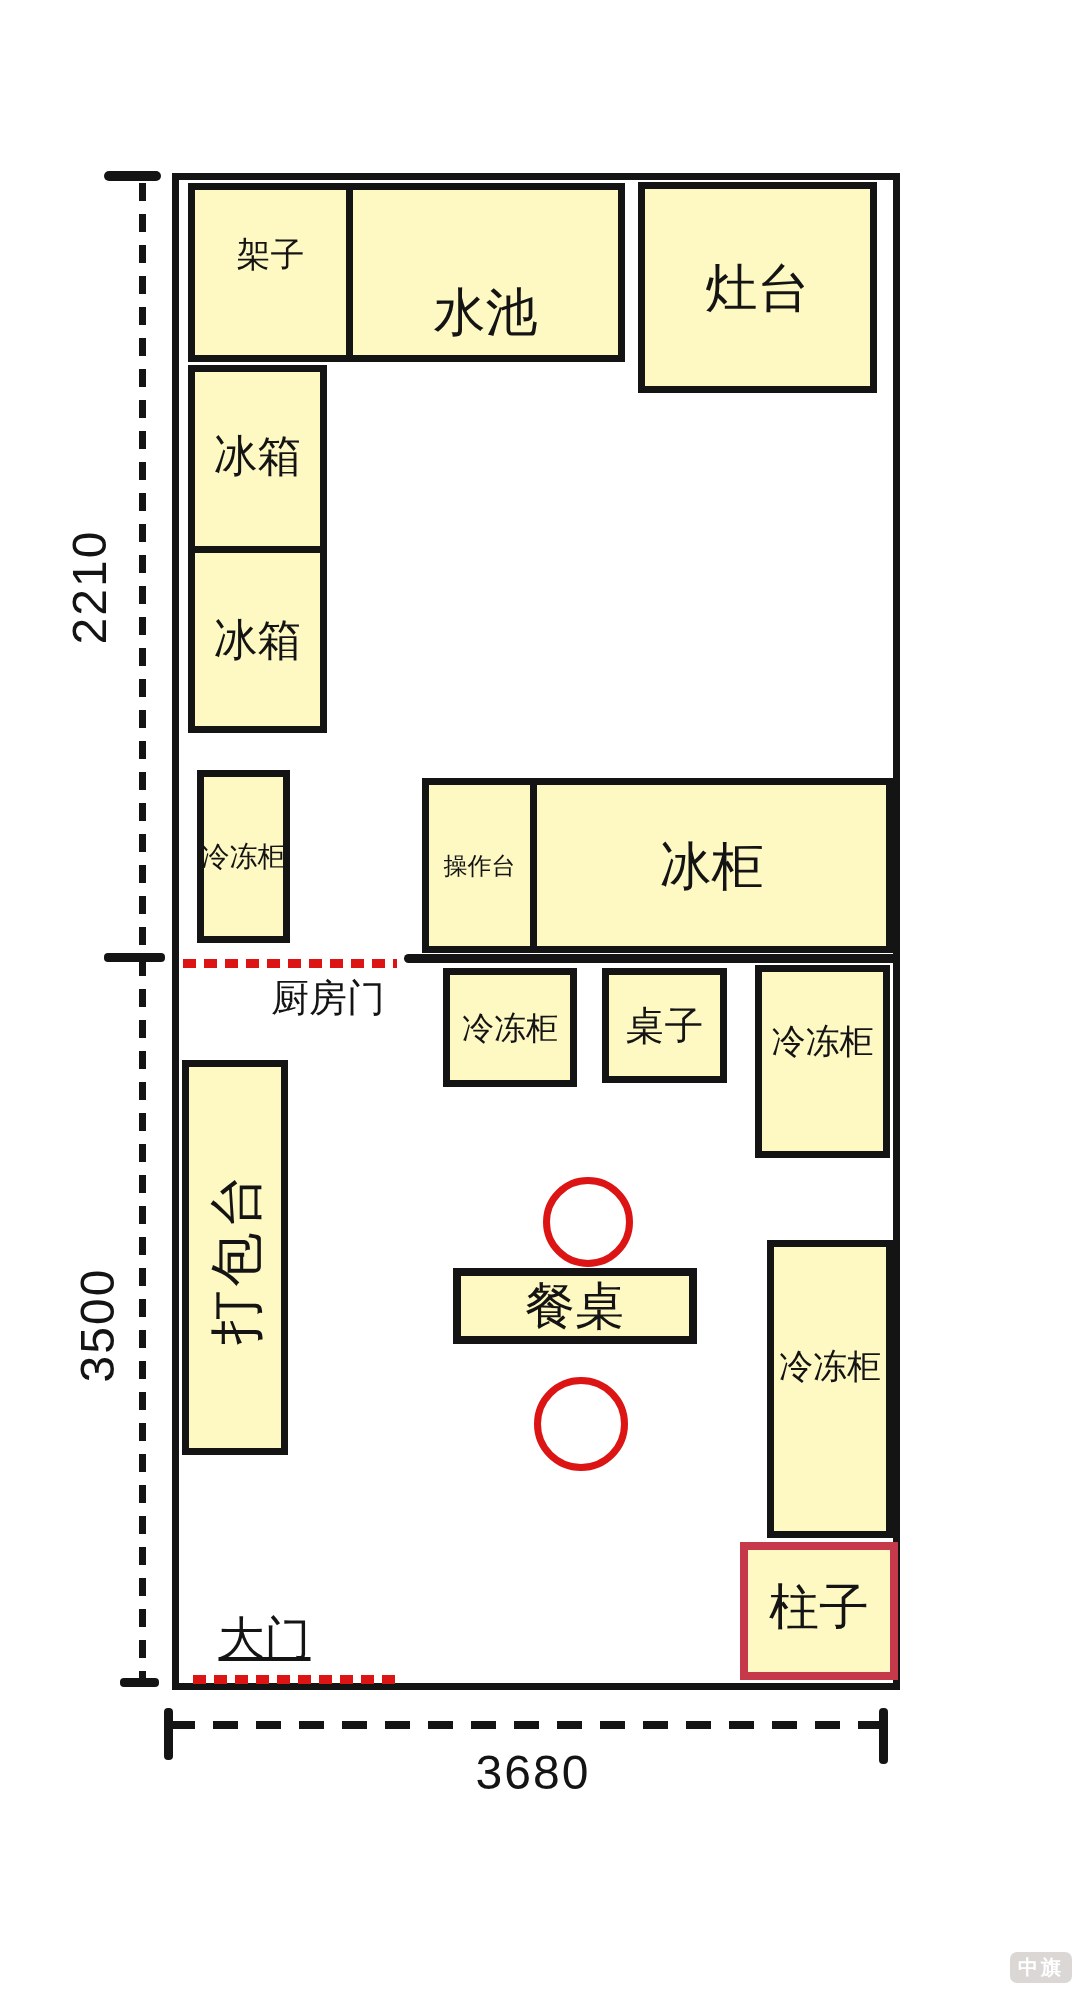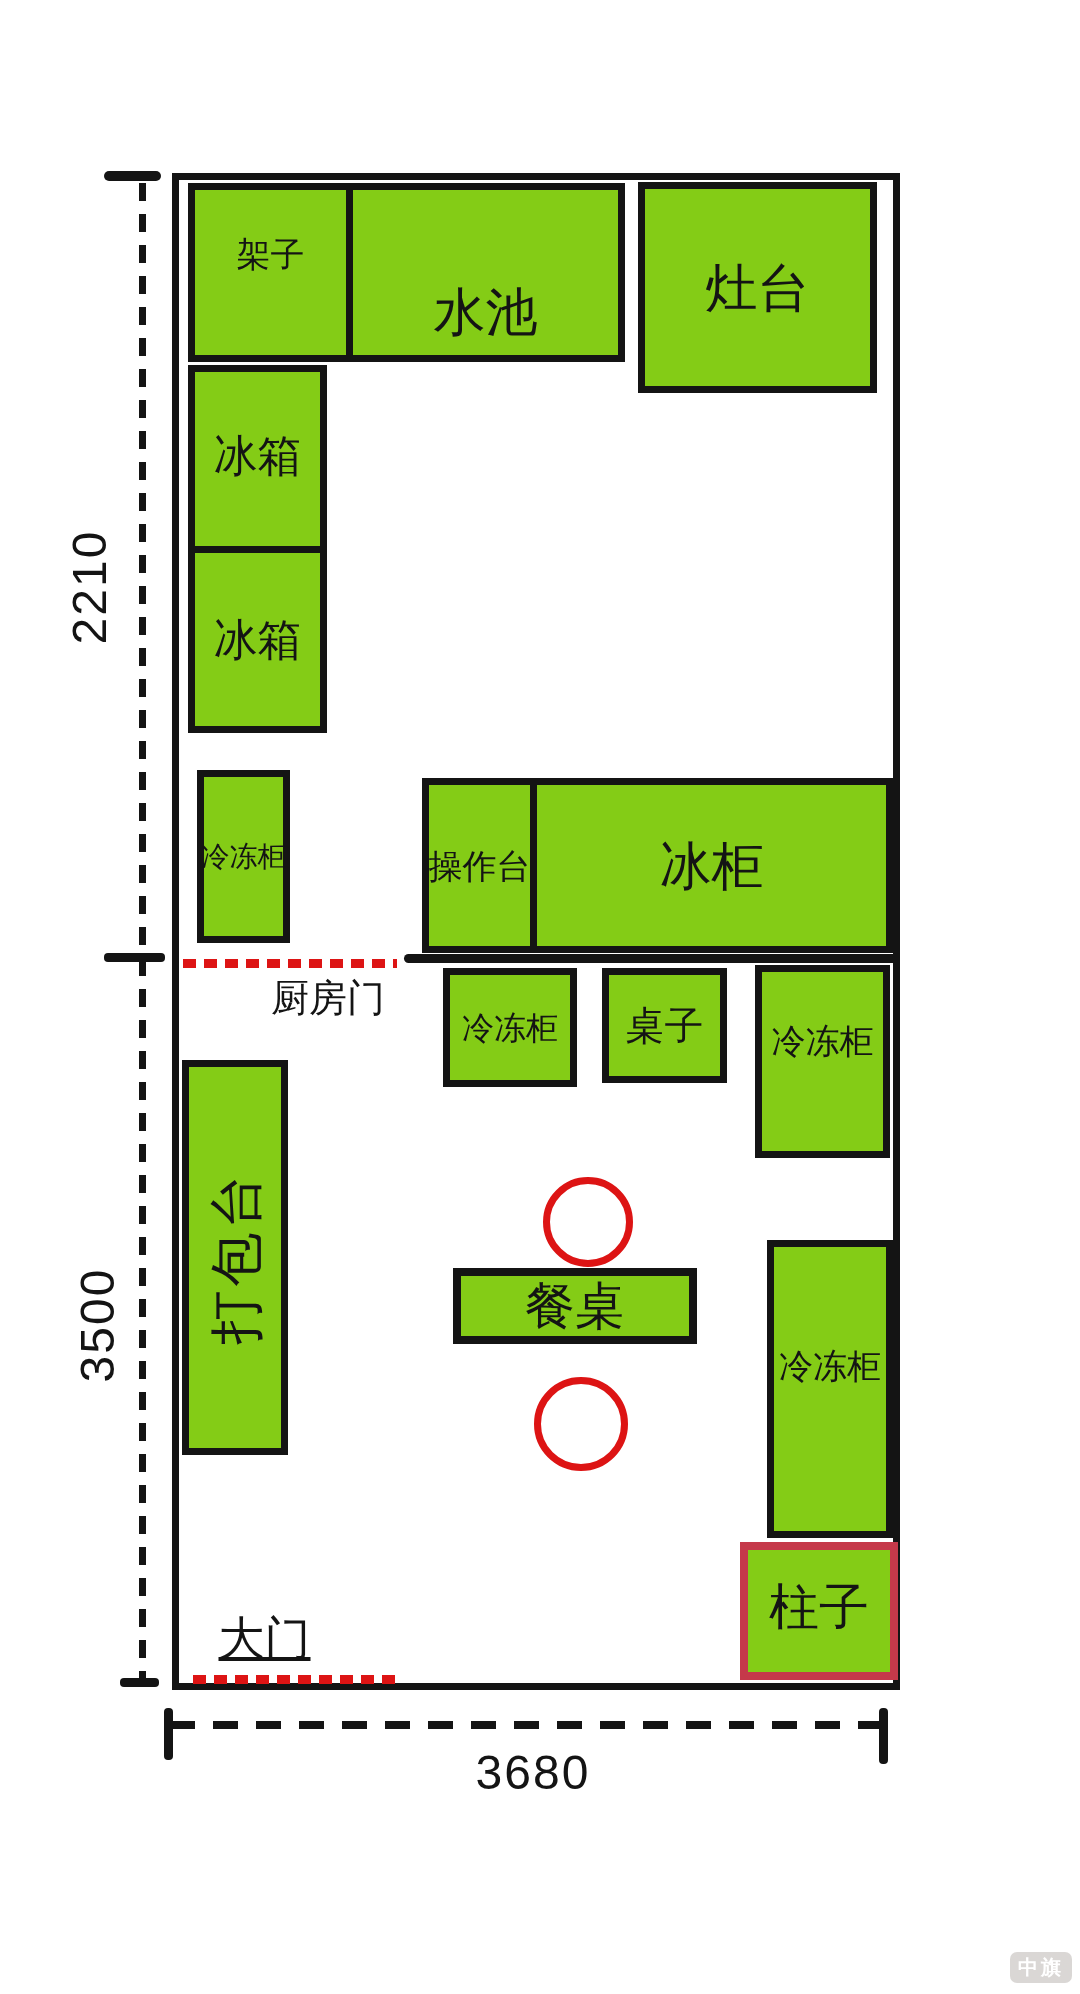--- a/index.html
+++ b/index.html
@@ -2,21 +2,21 @@
 <html><head>
 <meta charset="utf-8">
 <style>
   html,body{margin:0;padding:0;background:#ffffff;}
   .canvas{
     position:relative;width:1080px;height:1994px;background:#ffffff;
     font-family:"Liberation Sans","DejaVu Sans",sans-serif;color:#141414;overflow:hidden;
   }
   .abs{position:absolute;}
   .box{
-    position:absolute;border:7px solid #141414;background:#84cc16;
+    position:absolute;border:7px solid #141414;background:#fef9c3;
     display:flex;align-items:center;justify-content:center;box-sizing:border-box;
   }
   .lblarea{position:absolute;display:flex;align-items:center;justify-content:center;box-sizing:border-box;}
   .lbl{font-weight:500;white-space:nowrap;line-height:1;}
   .wall{position:absolute;border:7px solid #141414;box-sizing:border-box;background:transparent;}
   .blk{position:absolute;background:#141414;}
   .vdash{
     position:absolute;width:7px;
     background:repeating-linear-gradient(180deg,#141414 0 18px,transparent 18px 31px);
   }
@@ -70,21 +70,21 @@
     <span class="lbl" style="font-size:44px;">冰箱</span>
   </div>
 
   <div class="box" style="left:197px;top:770px;width:93px;height:173px;">
     <span class="lbl" style="font-size:28px;">冷冻柜</span>
   </div>
 
   <div class="box" style="left:422px;top:778px;width:471px;height:175px;"></div>
   <div class="blk" style="left:530px;top:778px;width:7px;height:175px;"></div>
   <div class="lblarea" style="left:429px;top:785px;width:101px;height:161px;">
-    <span class="lbl" style="font-size:34px;">操作台</span>
+    <span class="lbl" style="font-size:24px;">操作台</span>
   </div>
   <div class="lblarea" style="left:537px;top:785px;width:349px;height:161px;">
     <span class="lbl" style="font-size:52px;">冰柜</span>
   </div>
 
   <div class="blk" style="left:404px;top:954px;width:496px;height:9px;border-radius:5px 0 0 5px;"></div>
 
   <div class="reddash" style="left:183px;top:959px;width:214px;"></div>
   <div class="lblarea" style="left:258px;top:976px;width:140px;height:44px;">
     <span class="lbl" style="font-size:38px;">厨房门</span>

